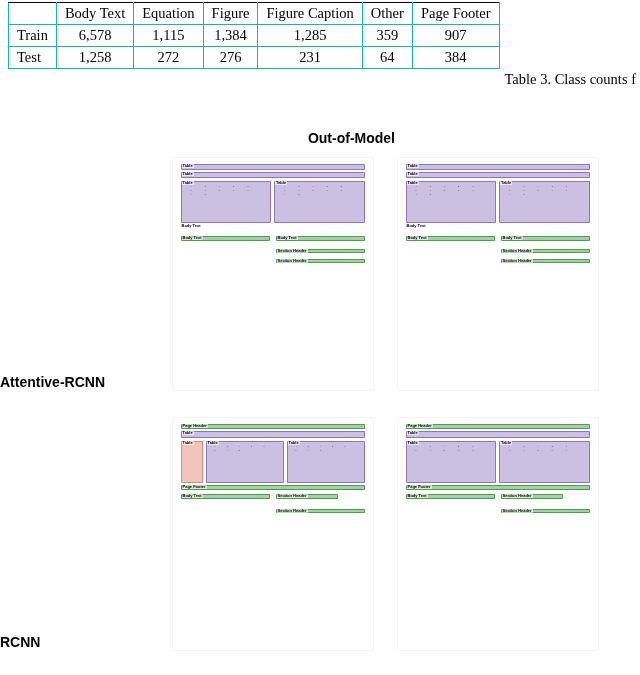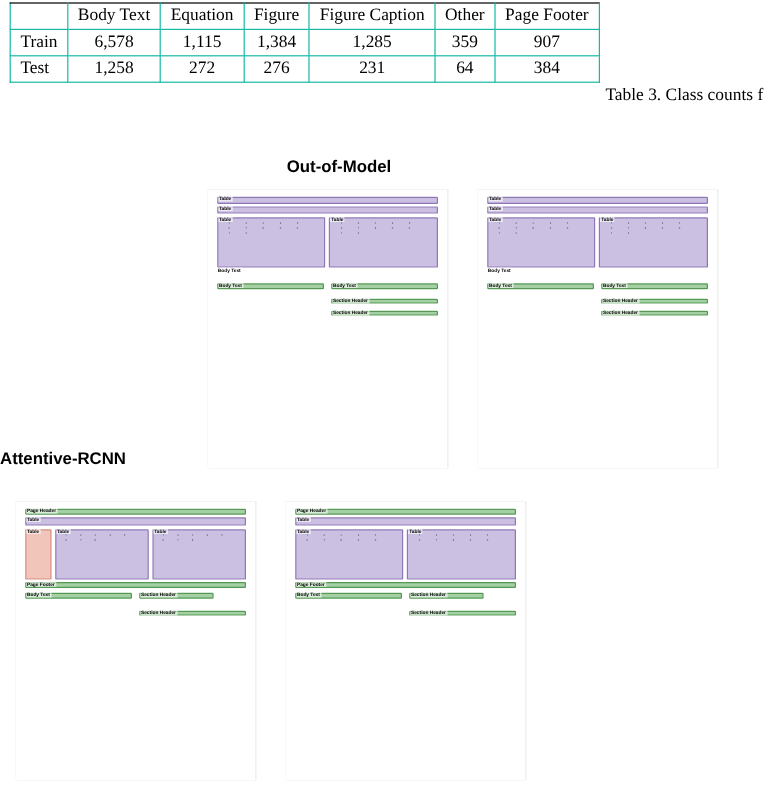--- a/index.html
+++ b/index.html
@@ -38,21 +38,21 @@
       width: 640px;
     }
     .col-headers {
       display: flex;
       font-family: "Helvetica Neue", Helvetica, Arial, sans-serif;
       font-weight: 700;
       font-size: 14px;
       margin-bottom: 12px;
     }
     .col-headers .spacer { width: 170px; }
-    .col-headers .col-h { width: 225px; text-align: center; }
+    .col-headers .col-h { width: 225px; text-align: right; }
     .row-block { display: flex; align-items: flex-end; margin-bottom: 28px; }
     .row-label {
       width: 160px;
       font-family: "Helvetica Neue", Helvetica, Arial, sans-serif;
       font-weight: 700;
       font-size: 14px;
       padding-top: 50px;
     }
     .row-label.low { padding-top: 160px; }
     .doc-cell { width: 225px; display: flex; justify-content: center; }
@@ -281,20 +281,21 @@
                 <span class="label-tag">Section Header</span>
               </div>
             <div class="txtfill" style="height:95px;"></div>
           </div>
         </div>
       </div>
     </div>
   </div>
 
   <div class="row-block">
+    <div class="row-label low">RCNN</div>
 
     <div class="doc-cell">
       <div class="doc-page">
         <div class="region green" style="height:5px;margin-bottom:2px;">
           <span class="label-tag">Page Header</span>
         </div>
         <div class="region purple" style="height:7px;margin-bottom:3px;">
           <span class="label-tag">Table</span>
         </div>
         <div style="display:flex;gap:3px;">

